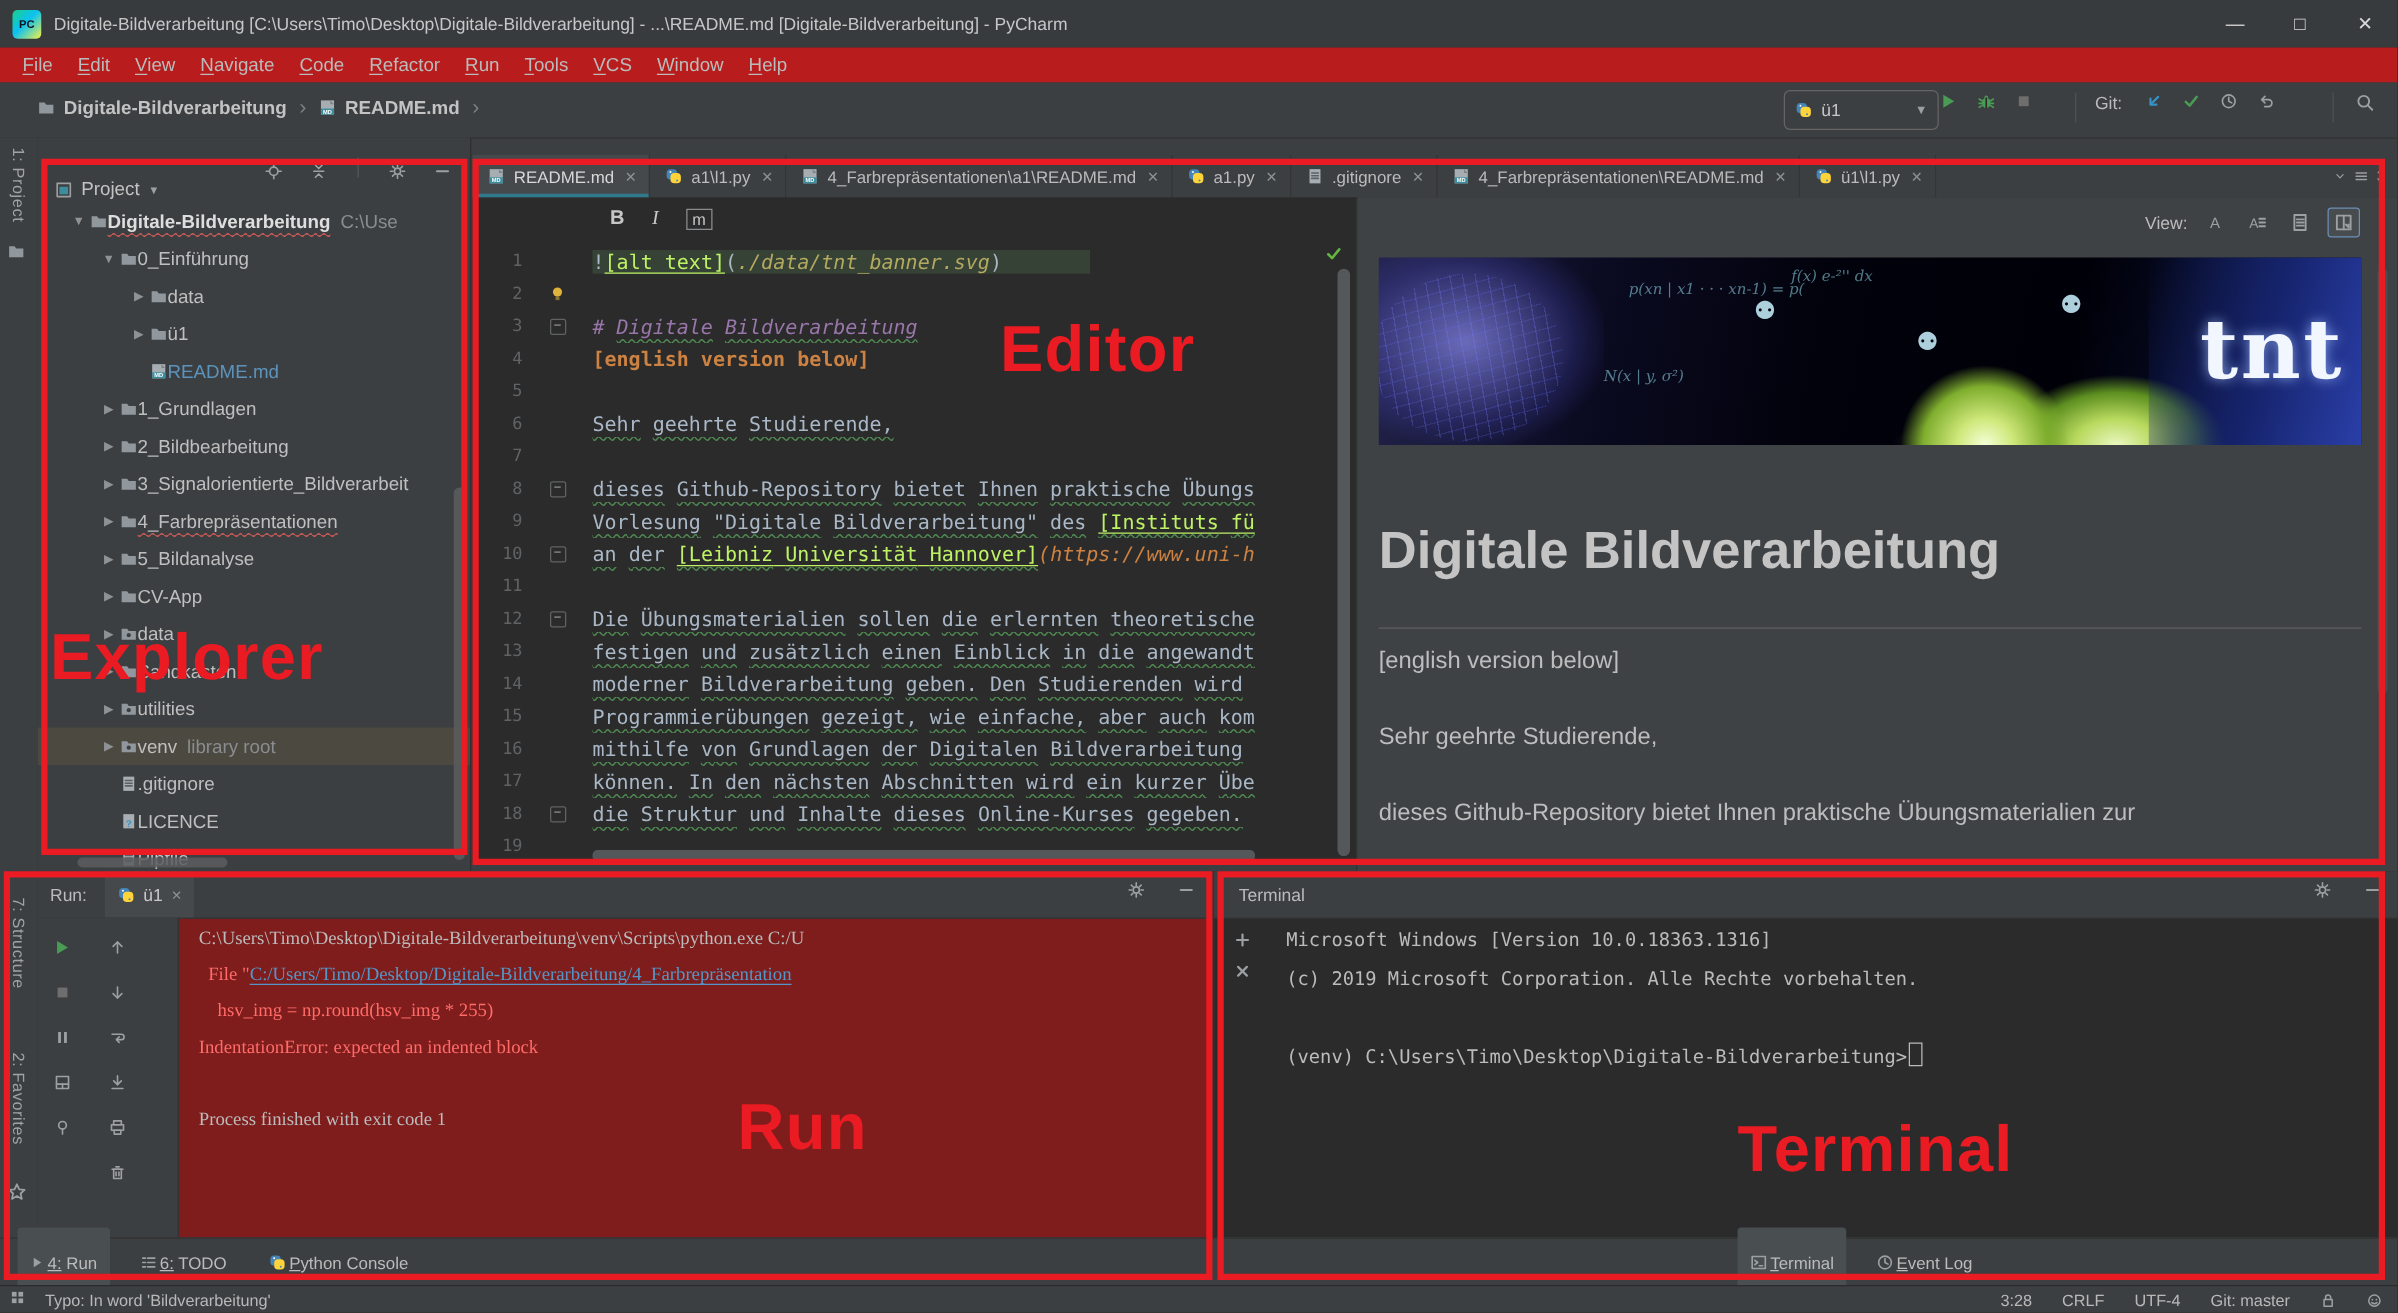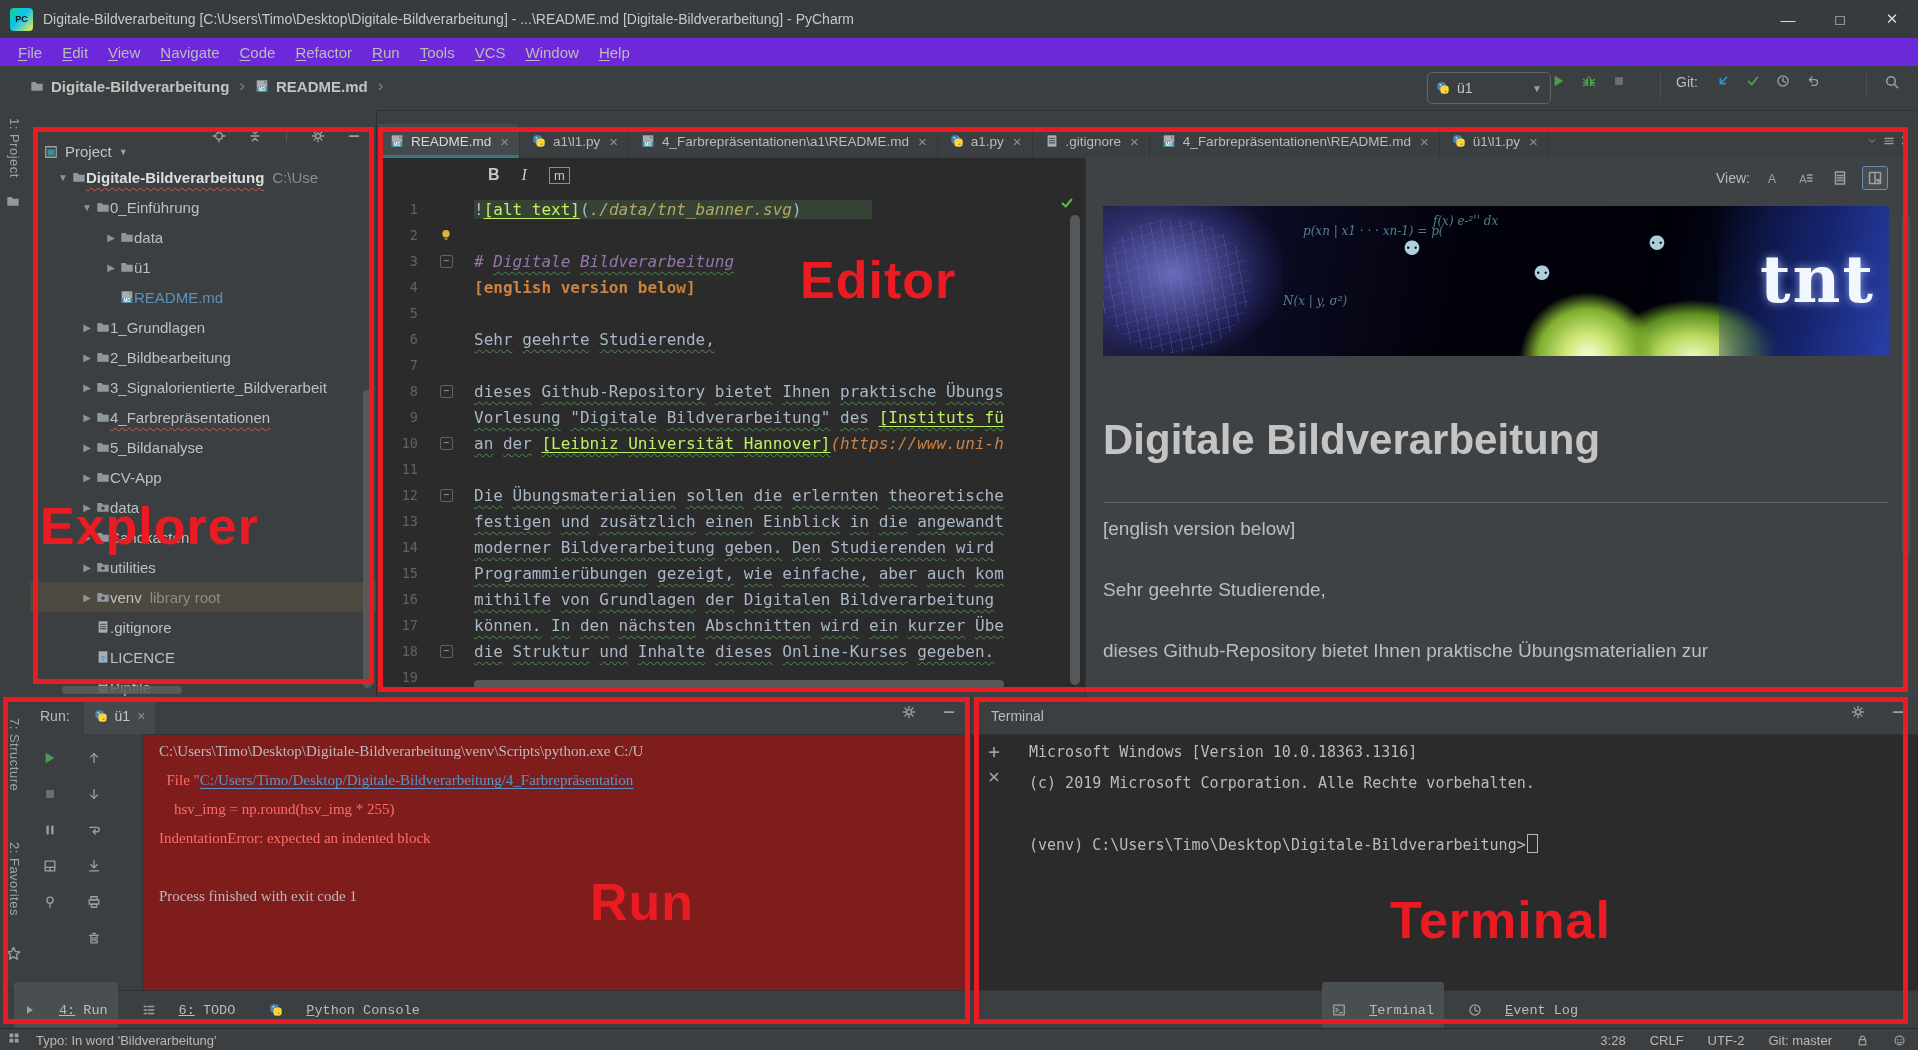--- a/index.html
+++ b/index.html
@@ -7,21 +7,21 @@
        font-family:"Liberation Sans",sans-serif;color:#bbbbbb;-webkit-font-smoothing:antialiased;}
   .abs{position:absolute;}
   
   #titlebar{left:0;top:0;width:1918px;height:38px;background:#383b3d;display:flex;align-items:center;}
   .pcbadge{width:23px;height:23px;margin:0 10px 0 10px;border-radius:4px;
     background:linear-gradient(135deg,#1bd089 0%,#0ac2f2 45%,#f7ef46 100%);
     display:flex;align-items:center;justify-content:center;font-size:9px;font-weight:bold;color:#10151a;}
   #titletext{font-size:14px;color:#c7c7c7;white-space:nowrap;}
   #wincontrols{position:absolute;right:0;top:0;height:38px;display:flex;}
   .winbtn{width:52px;height:38px;display:flex;align-items:center;justify-content:center;color:#d8d8d8;font-size:15px;}
-  #menubar{left:0;top:38px;width:1918px;height:28px;background:#6d28d9;display:flex;align-items:center;border-bottom:1px solid #353535;}
+  #menubar{left:0;top:38px;width:1918px;height:28px;background:#b91c1c;display:flex;align-items:center;border-bottom:1px solid #353535;}
   .menu-items{display:flex;padding-left:8px;}
   .menu-item{padding:3px 10px;font-size:15px;color:#bbbbbb;display:inline-block;}
   .menu-item::first-letter{text-decoration:underline;text-underline-offset:2px;}
   #toolbar{left:0;top:66px;width:1918px;height:44px;background:#3c3f41;border-bottom:1px solid #323232;}
   #breadcrumbs{position:absolute;left:30px;top:10px;display:flex;align-items:center;font-size:15px;color:#c3c3c3;font-weight:bold;}
   .bc-sep{color:#7d8184;margin:0 10px;font-weight:normal;font-size:17px;}
   .bc-item{display:flex;align-items:center;gap:7px;}
   #runconfig{position:absolute;left:1427px;top:6px;width:106px;height:30px;border:1px solid #646464;border-radius:5px;
     display:flex;align-items:center;padding:0 8px;gap:7px;font-size:14px;color:#c7c7c7;}
   .tb-icons{position:absolute;top:8px;display:flex;gap:16px;align-items:center;}
@@ -115,21 +115,21 @@
   .clink{color:#5596c7;text-decoration:underline;text-underline-offset:3px;margin-top:25px;}
   
   #termpanel{left:970px;top:697px;width:948px;height:293px;background:#2b2b2b;border-left:1px solid #323232;}
   #termtitle{margin-left:20px;font-size:14px;color:#bbbbbb;}
   #termstrip{position:absolute;left:0;top:37px;width:46px;height:256px;display:flex;flex-direction:column;align-items:center;}
   #termstrip .icn{margin-top:11px;}
   #termlines{position:absolute;left:58px;top:40px;font-family:"DejaVu Sans Mono",monospace;font-size:15px;line-height:31px;white-space:pre;color:#bbbbbb;}
   .cur{display:inline-block;width:9px;height:17px;border:1px solid #bbbbbb;vertical-align:-3px;margin-left:1px;}
   
   #bottombar{left:0;top:990px;width:1918px;height:38px;background:#3c3f41;border-top:1px solid #323232;display:flex;align-items:center;}
-  .bbtn{display:flex;align-items:center;gap:23px;font-size:13.5px;color:#bbbbbb;padding:21px 10px;margin-left:14px;border-radius:3px;font-family:Liberation Mono, monospace;}
+  .bbtn{display:flex;align-items:center;gap:2px;font-size:13.5px;color:#bbbbbb;padding:21px 10px;margin-left:14px;border-radius:3px;}
   .bbtn.active{background:#494e50;}
   .bbtn .ul::first-letter{text-decoration:underline;}
   #bb-right{margin-left:auto;display:flex;margin-right:330px;}
   #statusbar{left:0;top:1028px;width:1918px;height:22px;background:#3c3f41;border-top:1px solid #2b2b2b;display:flex;align-items:center;font-size:13px;color:#b8b8b8;}
   #sb-msg{margin-left:36px;}
   #sb-right{margin-left:auto;display:flex;align-items:center;gap:24px;margin-right:12px;}
   
   .abox{position:absolute;border:5px solid #ea1b22;box-sizing:border-box;pointer-events:none;z-index:50;}
   .albl{position:absolute;color:#ea1b22;font-weight:bold;font-size:52px;z-index:51;pointer-events:none;letter-spacing:1px;}
 </style>
@@ -914,21 +914,21 @@
         <rect x="2" y="2" width="5" height="5" fill="#9da0a2" stroke="none"></rect>
         <rect x="9" y="2" width="5" height="5" fill="#9da0a2" stroke="none"></rect>
         <rect x="2" y="9" width="5" height="5" fill="#9da0a2" stroke="none"></rect>
         <rect x="9" y="9" width="5" height="5" fill="#9da0a2" stroke="none"></rect>
       </svg>
     </span>
   <span id="sb-msg">Typo: In word 'Bildverarbeitung'</span>
   <div id="sb-right">
     <span>3:28</span>
     <span>CRLF</span>
-    <span>UTF-2</span>
+    <span>UTF-4</span>
     <span>Git: master</span>
     <span class="icn" id="sb-lock">
         <svg width="13" height="13" viewBox="0 0 16 16" fill="none" stroke="#9da0a2" stroke-width="1.5" stroke-linecap="round" stroke-linejoin="round">
           <rect x="4" y="7" width="8" height="6.5"></rect>
           <path d="M5.5 7 V5 a2.5 2.5 0 0 1 5 0 V7"></path>
         </svg>
       </span>
     <span class="icn" id="sb-face">
         <svg width="13" height="13" viewBox="0 0 16 16" fill="none" stroke="#9da0a2" stroke-width="1.5" stroke-linecap="round" stroke-linejoin="round">
           <circle cx="8" cy="8" r="5.5"></circle>

